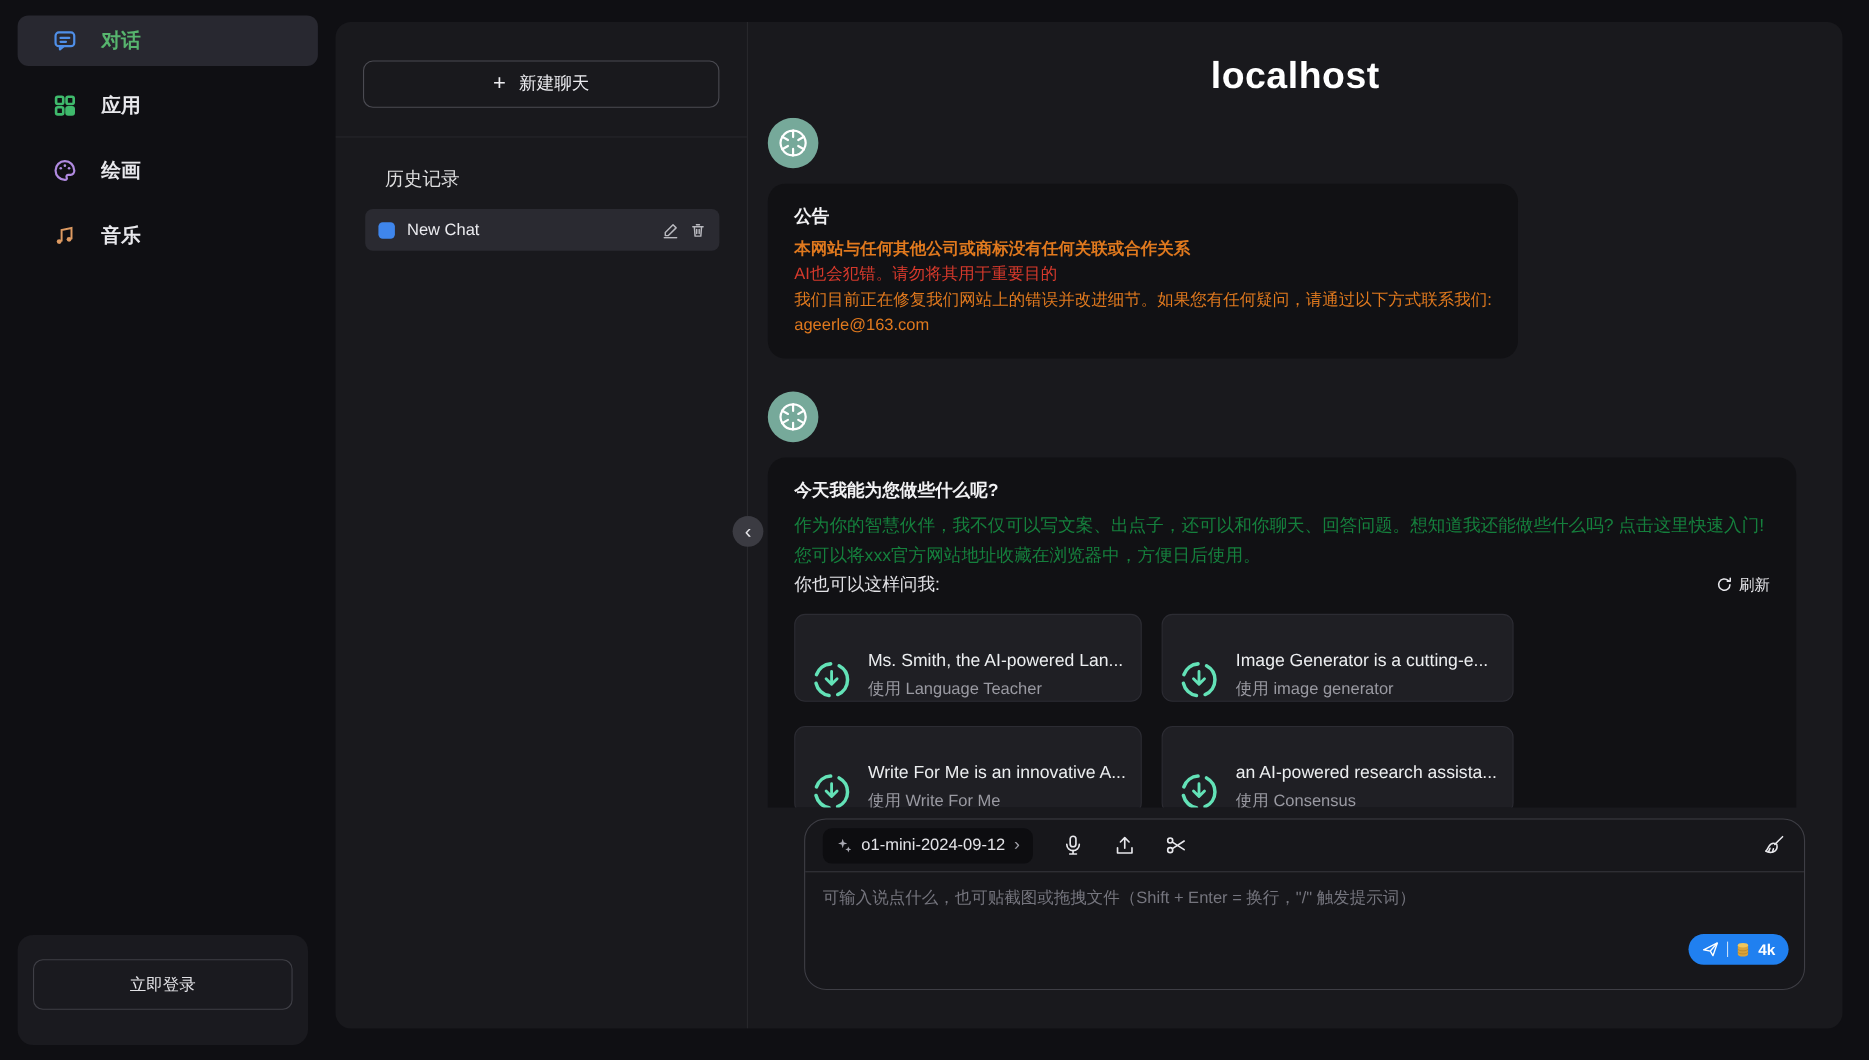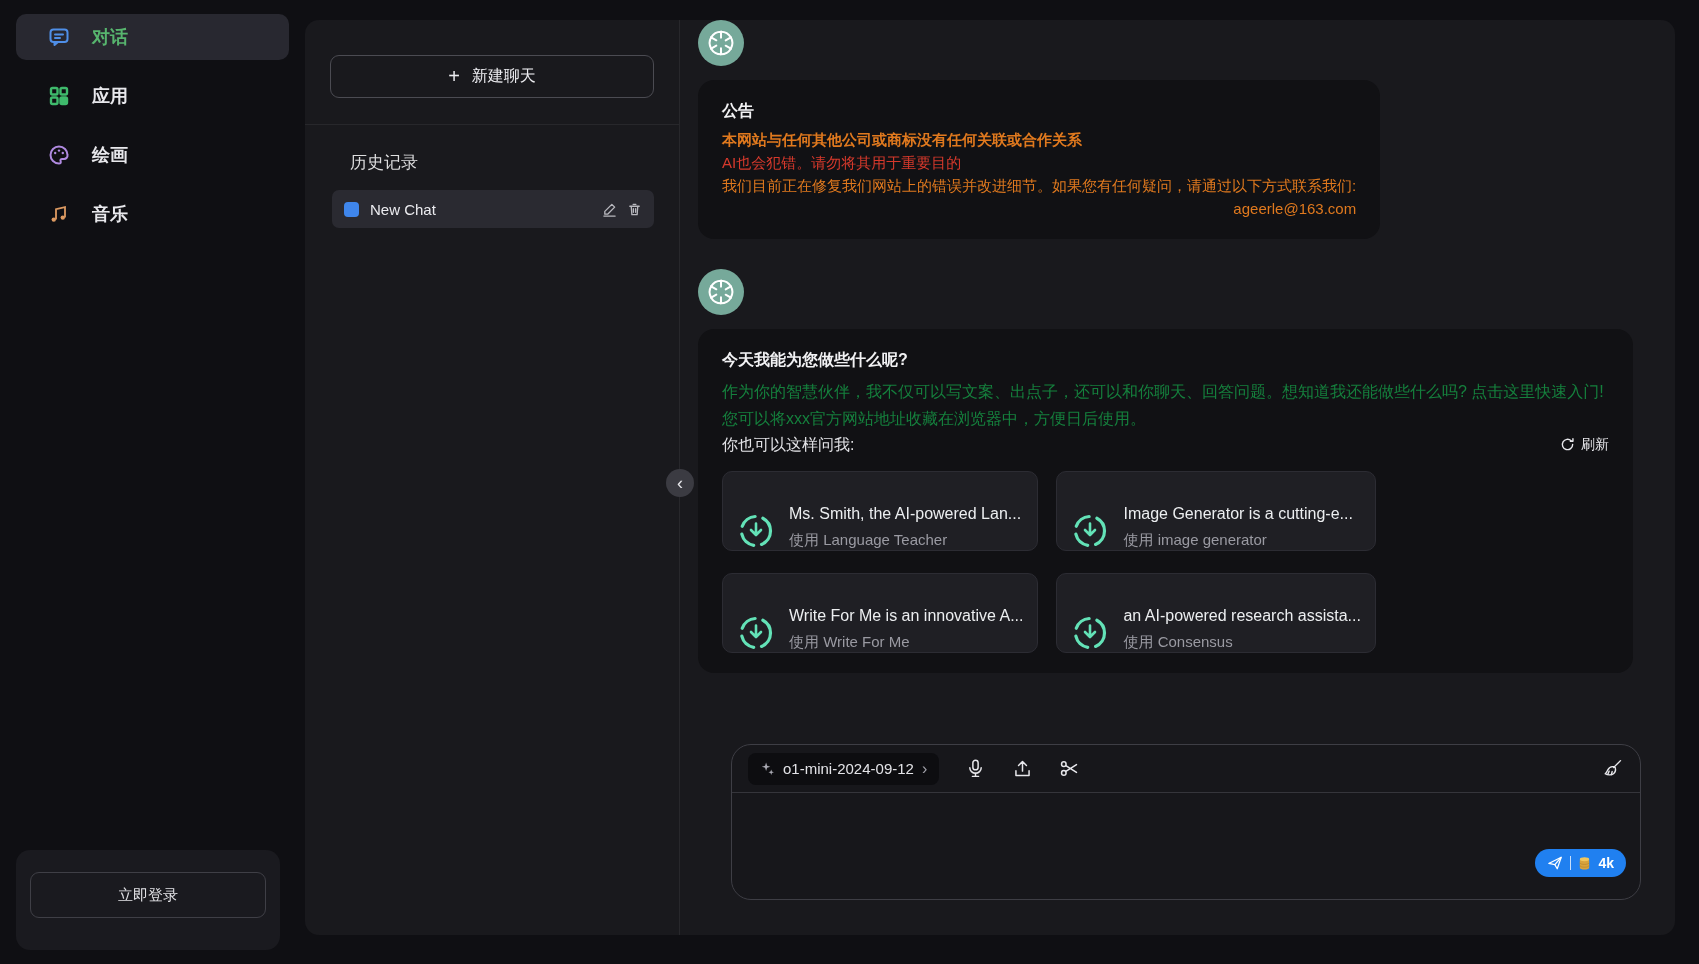--- a/index.html
+++ b/index.html
@@ -73,21 +73,21 @@
   .avatar {
     width:46px; height:46px; border-radius:50%; background:#76a99a;
     display:flex; align-items:center; justify-content:center; flex:none;
   }
   .bubble {
     flex:1; background:#111114; border-radius:16px; padding:20px 24px;
     font-size:15px; line-height:21px;
   }
   .bubble-title { font-size:16px; font-weight:700; color:#f2f2f4; margin-bottom:8px; }
   .ann-line { margin-top:2px; }
-  .txt-orange { color:#e0791e;text-align:right; }
+  .txt-orange { color:#e0791e; }
   .txt-orange-bold { color:#e0791e; font-weight:700; }
   .txt-red { color:#d6392c; }
 
   .msg-body { color:#15803d; font-size:16px; line-height:27px; }
   .hint-row { display:flex; align-items:center; justify-content:space-between; margin-top:2px; }
   .ask-hint { color:#e2e2e6; font-size:16px; }
   .refresh-link { display:flex; align-items:center; gap:6px; color:#e8e8ec; font-size:14px; background:none; border:none; cursor:pointer; font-family:inherit; }
 
   .sugg-grid { margin-top:16px; width:652px; display:grid; grid-template-columns:1fr 1fr; gap:22px 18px; }
   .sugg-card {
@@ -208,20 +208,23 @@
         </button>
       </span>
     </div>
   </aside>
 
   <button class="collapse-btn">
     <span>‹</span>
   </button>
 
   <section class="chatmain">
+    <header class="chat-header">
+      <div class="chat-title">localhost</div>
+    </header>
 
     <div class="messages">
 
       <div class="msg-row">
         <div class="avatar">
           <svg width="32" height="32" viewBox="0 0 48 48" fill="none" stroke="#ffffff" stroke-width="3" stroke-linecap="round">
             <g>
               <path d="M24 7 A17 17 0 0 1 38.7 15.5 L31 20"></path>
               <path transform="rotate(60 24 24)" d="M24 7 A17 17 0 0 1 38.7 15.5 L31 20"></path>
               <path transform="rotate(120 24 24)" d="M24 7 A17 17 0 0 1 38.7 15.5 L31 20"></path>
@@ -356,20 +359,21 @@
           </svg>
         </button>
         <button class="icon-btn toolbar-right" style="color:#e8e8ec">
           <svg width="21" height="21" viewBox="0 0 24 24" fill="none" stroke="currentColor" stroke-width="1.6" stroke-linecap="round" stroke-linejoin="round">
             <path d="M20 3l-8 8"></path>
             <path d="M12 10c-2.5-.5-5 .8-6.5 3.5-1 1.8-1.5 3.5-3 4.5 2.5 1.5 7 2 9.5 0 2-1.6 2.5-5 2-7z"></path>
             <path d="M7 15l-1.5 3.5M10.5 15.5 9.5 19"></path>
           </svg>
         </button>
       </div>
+      <textarea class="composer-input" placeholder="可输入说点什么，也可贴截图或拖拽文件（Shift + Enter = 换行，&quot;/&quot; 触发提示词）" style=""></textarea>
       <button class="send-badge">
         <span>
           <svg width="16" height="16" viewBox="0 0 18 18" fill="none" stroke="#ffffff" stroke-width="1.4" stroke-linejoin="round">
             <path d="M2 9.5 16 2.5 11.5 15.5 8.8 10.8 2 9.5z"></path>
             <path d="M8.8 10.8 16 2.5"></path>
           </svg>
         </span>
         <span class="vbar"></span>
         <span>
           <svg width="13" height="15" viewBox="0 0 14 16">

